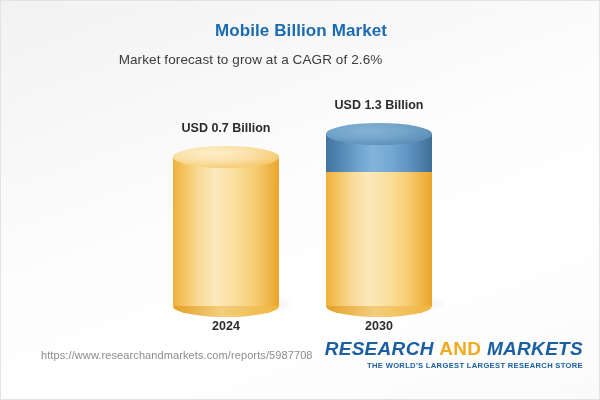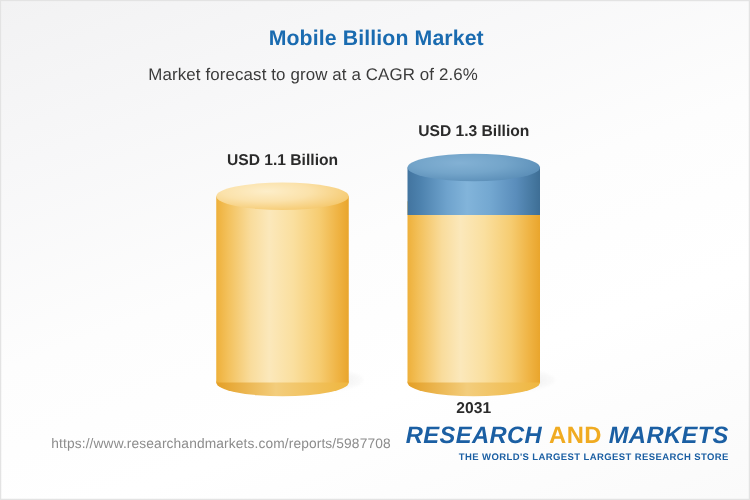--- a/index.html
+++ b/index.html
@@ -90,49 +90,50 @@
 
 <div id="canvas">
 
   <div id="title">Mobile Billion Market</div>
   <div id="subtitle">Market forecast to grow at a CAGR of 2.6%</div>
 
   <div id="plot">
 
     <div class="bar-group" style="left:172px;top:0;width:106px;height:345px;">
 
-      <div class="value-label" style="top:120px;">USD 1.1 Billion</div>
+      <div class="value-label" style="top:120px;">USD 0.7 Billion</div>
 
       <div class="cyl-shadow" style="left:6px;top:292px;width:112px;height:22px;"></div>
 
       <div class="seg" style="left:0;top:145px;width:106px;height:171px;">
         <div class="seg-cap y-bottom" style="top:149px;height:22px;"></div>
         <div class="seg-body y-body" style="top:11px;height:149px;"></div>
         <div class="seg-cap y-cap" style="top:0;height:22px;"></div>
       </div>
 
+      <div class="cat-label" style="top:318px;">2024</div>
     </div>
 
     <div class="bar-group" style="left:325px;top:0;width:106px;height:345px;">
 
       <div class="value-label" style="top:97px;">USD 1.3 Billion</div>
 
       <div class="cyl-shadow" style="left:6px;top:292px;width:112px;height:22px;"></div>
 
       <div class="seg" style="left:0;top:160px;width:106px;height:156px;">
         <div class="seg-cap y-bottom" style="top:134px;height:22px;"></div>
         <div class="seg-body y-body" style="top:0;height:145px;"></div>
       </div>
 
       <div class="seg" style="left:0;top:122px;width:106px;height:60px;">
         <div class="seg-body b-body" style="top:11px;height:38px;"></div>
         <div class="seg-cap b-cap" style="top:0;height:22px;"></div>
       </div>
 
-      <div class="cat-label" style="top:318px;">2031</div>
+      <div class="cat-label" style="top:318px;">2030</div>
     </div>
 
   </div>
 
   <div id="footer">
     <div id="footer-url">https://www.researchandmarkets.com/reports/5987708</div>
 
     <div id="logo">
       <div id="logo-wordmark">
         <span class="lw-blue">RESEARCH</span><span>&nbsp;</span><span class="lw-gold">AND</span><span>&nbsp;</span><span class="lw-blue">MARKETS</span>

